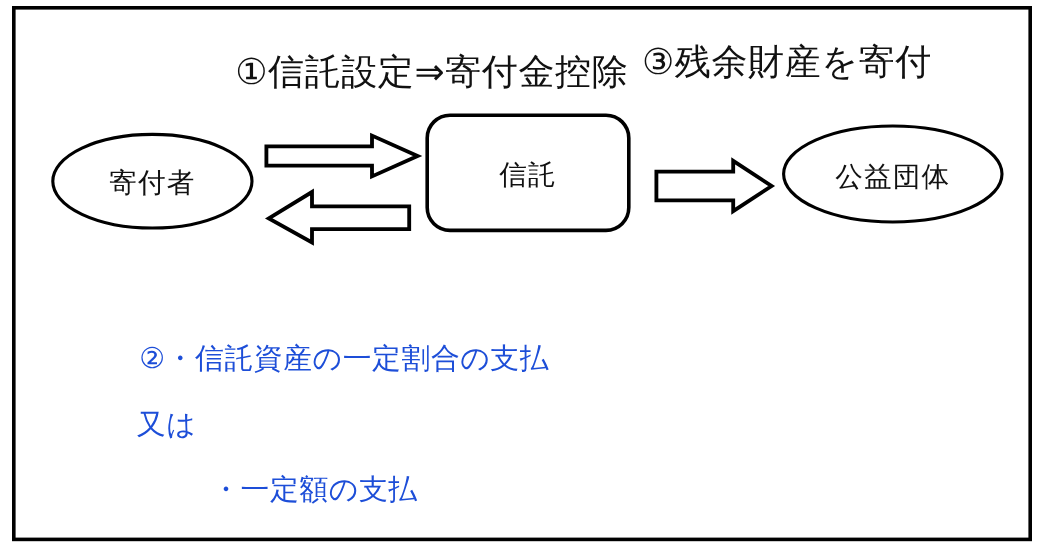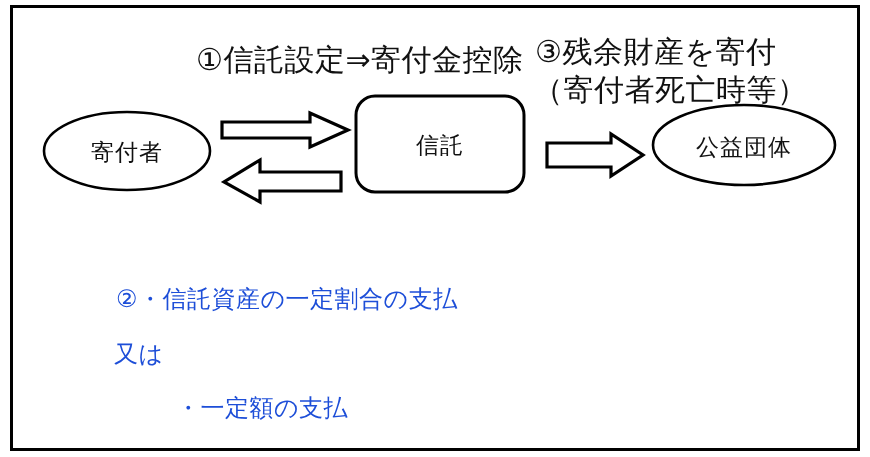--- a/index.html
+++ b/index.html
@@ -91,21 +91,20 @@
   <div class="node-label" id="label-donor">寄付者</div>
 
   <div class="node-label" id="label-charity">公益団体</div>
 
   <div class="node-label" id="label-trust">信託</div>
 
   <div class="flow-label" id="flow1-line1">①信託設定⇒寄付金控除</div>
 
   <div class="flow-label" id="flow3-line1">③残余財産を寄付</div>
 
-  <div class="flow-label" id="flow3-line2">（寄付者死亡時等）</div>
 
   <div class="note-line" id="note-line-1">②・信託資産の一定割合の支払</div>
 
   <div class="note-line" id="note-line-2">又は</div>
 
   <div class="note-line" id="note-line-3">・一定額の支払</div>
 
 </div>
 
 </body></html>

